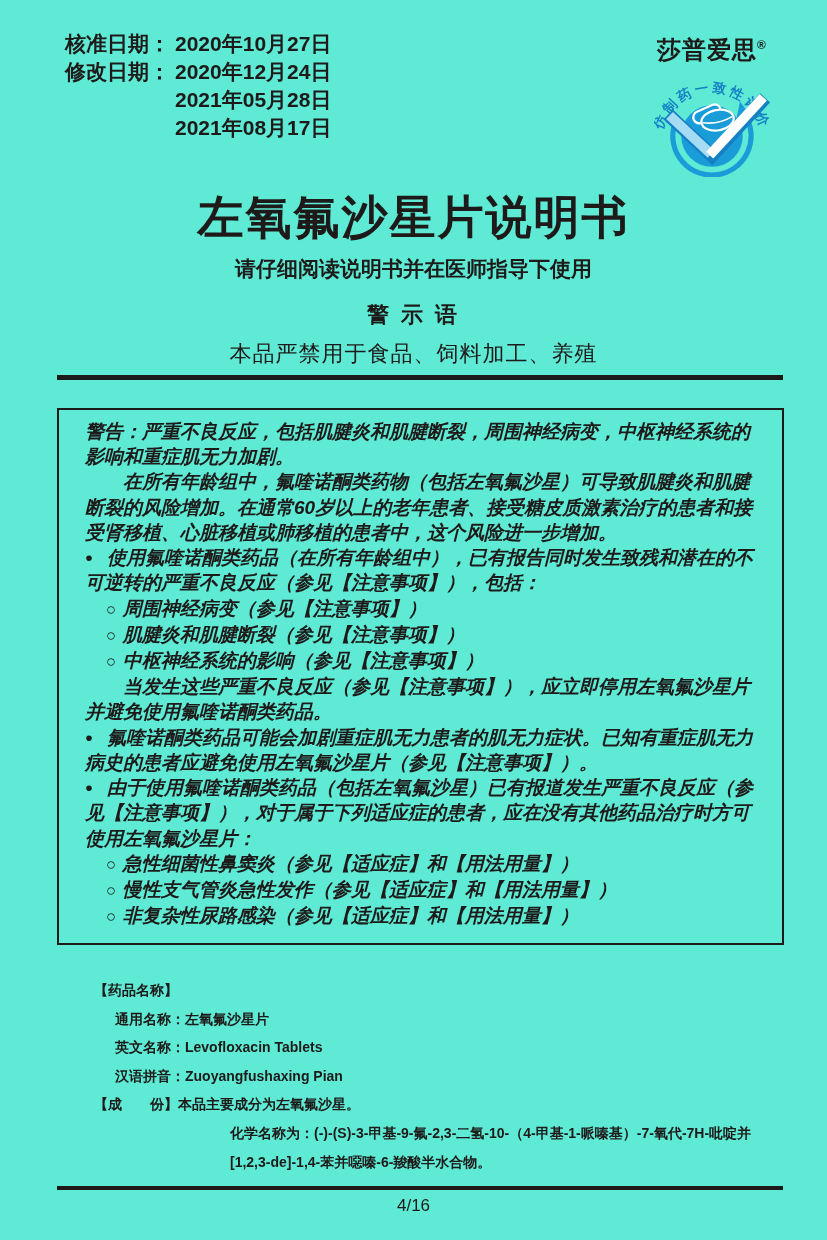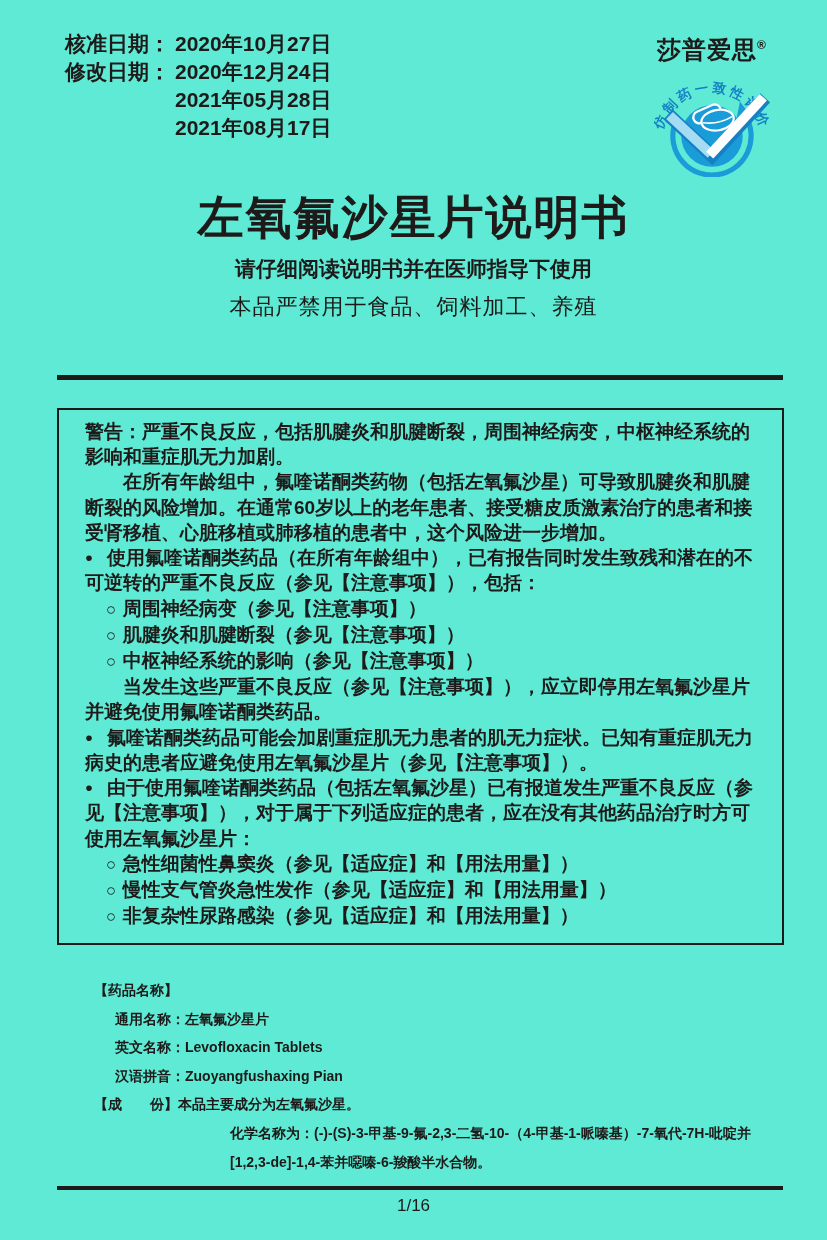--- a/index.html
+++ b/index.html
@@ -23,21 +23,21 @@
   .warn-heading{font-size:22px;font-weight:bold;margin-top:17px;letter-spacing:3px;}
   .warn-statement{font-size:22px;font-weight:normal;margin-top:9px;letter-spacing:1px;}
   
   .rule-top{position:absolute;left:57px;top:375px;width:726px;height:5px;background:#1d1a19;}
   .rule-bottom{position:absolute;left:57px;top:1186px;width:726px;height:4px;background:#1d1a19;}
   
   .warning-box{
     position:absolute;left:57px;top:408px;width:727px;height:537px;
     border:2.5px solid #1d1a19;box-sizing:border-box;padding:9px 26px 0 26px;
   }
-  .warning-box p{margin:0;font-size:19px;line-height:25.2px;font-weight:bold;}
+  .warning-box p{margin:0;font-size:19px;line-height:25.2px;font-weight:bold;font-style:italic;}
   .warning-box p.indent{text-indent:2em;}
   .warning-box p.bullet .bmark{display:inline-block;font-size:0.70em;vertical-align:0.14em;margin-right:1.05em;}
   .warning-box p.circle{padding-left:21px;}
   .warning-box p.circle .cmark{font-size:0.88em;margin-right:0.4em;}
   
   .drug-info{position:absolute;left:94px;top:976px;width:694px;font-size:14px;line-height:28.6px;font-weight:bold;}
   .drug-info .sub{padding-left:21px;}
   .drug-info .chem{padding-left:136px;}
   
   .page-num{position:absolute;left:0;top:1196px;width:827px;text-align:center;font-size:17px;}
@@ -90,20 +90,21 @@
       <g transform="rotate(-10 68 57)">
         <ellipse cx="68" cy="57" rx="17.5" ry="11" fill="#199cd8" stroke="#ffffff" stroke-width="2.4"></ellipse>
         <path d="M 52,57 Q 68,62 84,56" fill="none" stroke="#ffffff" stroke-width="1.8"></path>
       </g>
     </svg>
   </div>
 
   <div class="title-block">
     <h1 class="doc-title">左氧氟沙星片说明书</h1>
     <div class="subtitle">请仔细阅读说明书并在医师指导下使用</div>
+    <div class="warn-heading">警 示 语</div>
     <div class="warn-statement">本品严禁用于食品、饲料加工、养殖</div>
   </div>
 
   <div class="rule-top"></div>
 
   <div class="warning-box">
     <p class="flush"><span>警告：严重不良反应，包括肌腱炎和肌腱断裂，周围神经病变，中枢神经系统的影响和重症肌无力加剧。</span></p>
     <p class="indent"><span>在所有年龄组中，氟喹诺酮类药物（包括左氧氟沙星）可导致肌腱炎和肌腱断裂的风险增加。在通常60岁以上的老年患者、接受糖皮质激素治疗的患者和接受肾移植、心脏移植或肺移植的患者中，这个风险进一步增加。</span></p>
     <p class="bullet"><span class="bmark">●</span><span>使用氟喹诺酮类药品（在所有年龄组中），已有报告同时发生致残和潜在的不可逆转的严重不良反应（参见【注意事项】），包括：</span></p>
     <p class="circle"><span class="cmark">○</span><span>周围神经病变（参见【注意事项】）</span></p>
@@ -128,15 +129,15 @@
     <div class="sub">
       <span>汉语拼音：</span><span>Zuoyangfushaxing Pian</span>
     </div>
     <div>
       <span>【成　　份】</span><span>本品主要成分为左氧氟沙星。</span>
     </div>
     <div class="chem">化学名称为：(-)-(S)-3-甲基-9-氟-2,3-二氢-10-（4-甲基-1-哌嗪基）-7-氧代-7H-吡啶并[1,2,3-de]-1,4-苯并噁嗪-6-羧酸半水合物。</div>
   </div>
 
   <div class="rule-bottom"></div>
-  <div class="page-num">1/16</div>
+  <div class="page-num">4/16</div>
 
 </div>
 
 </body></html>

